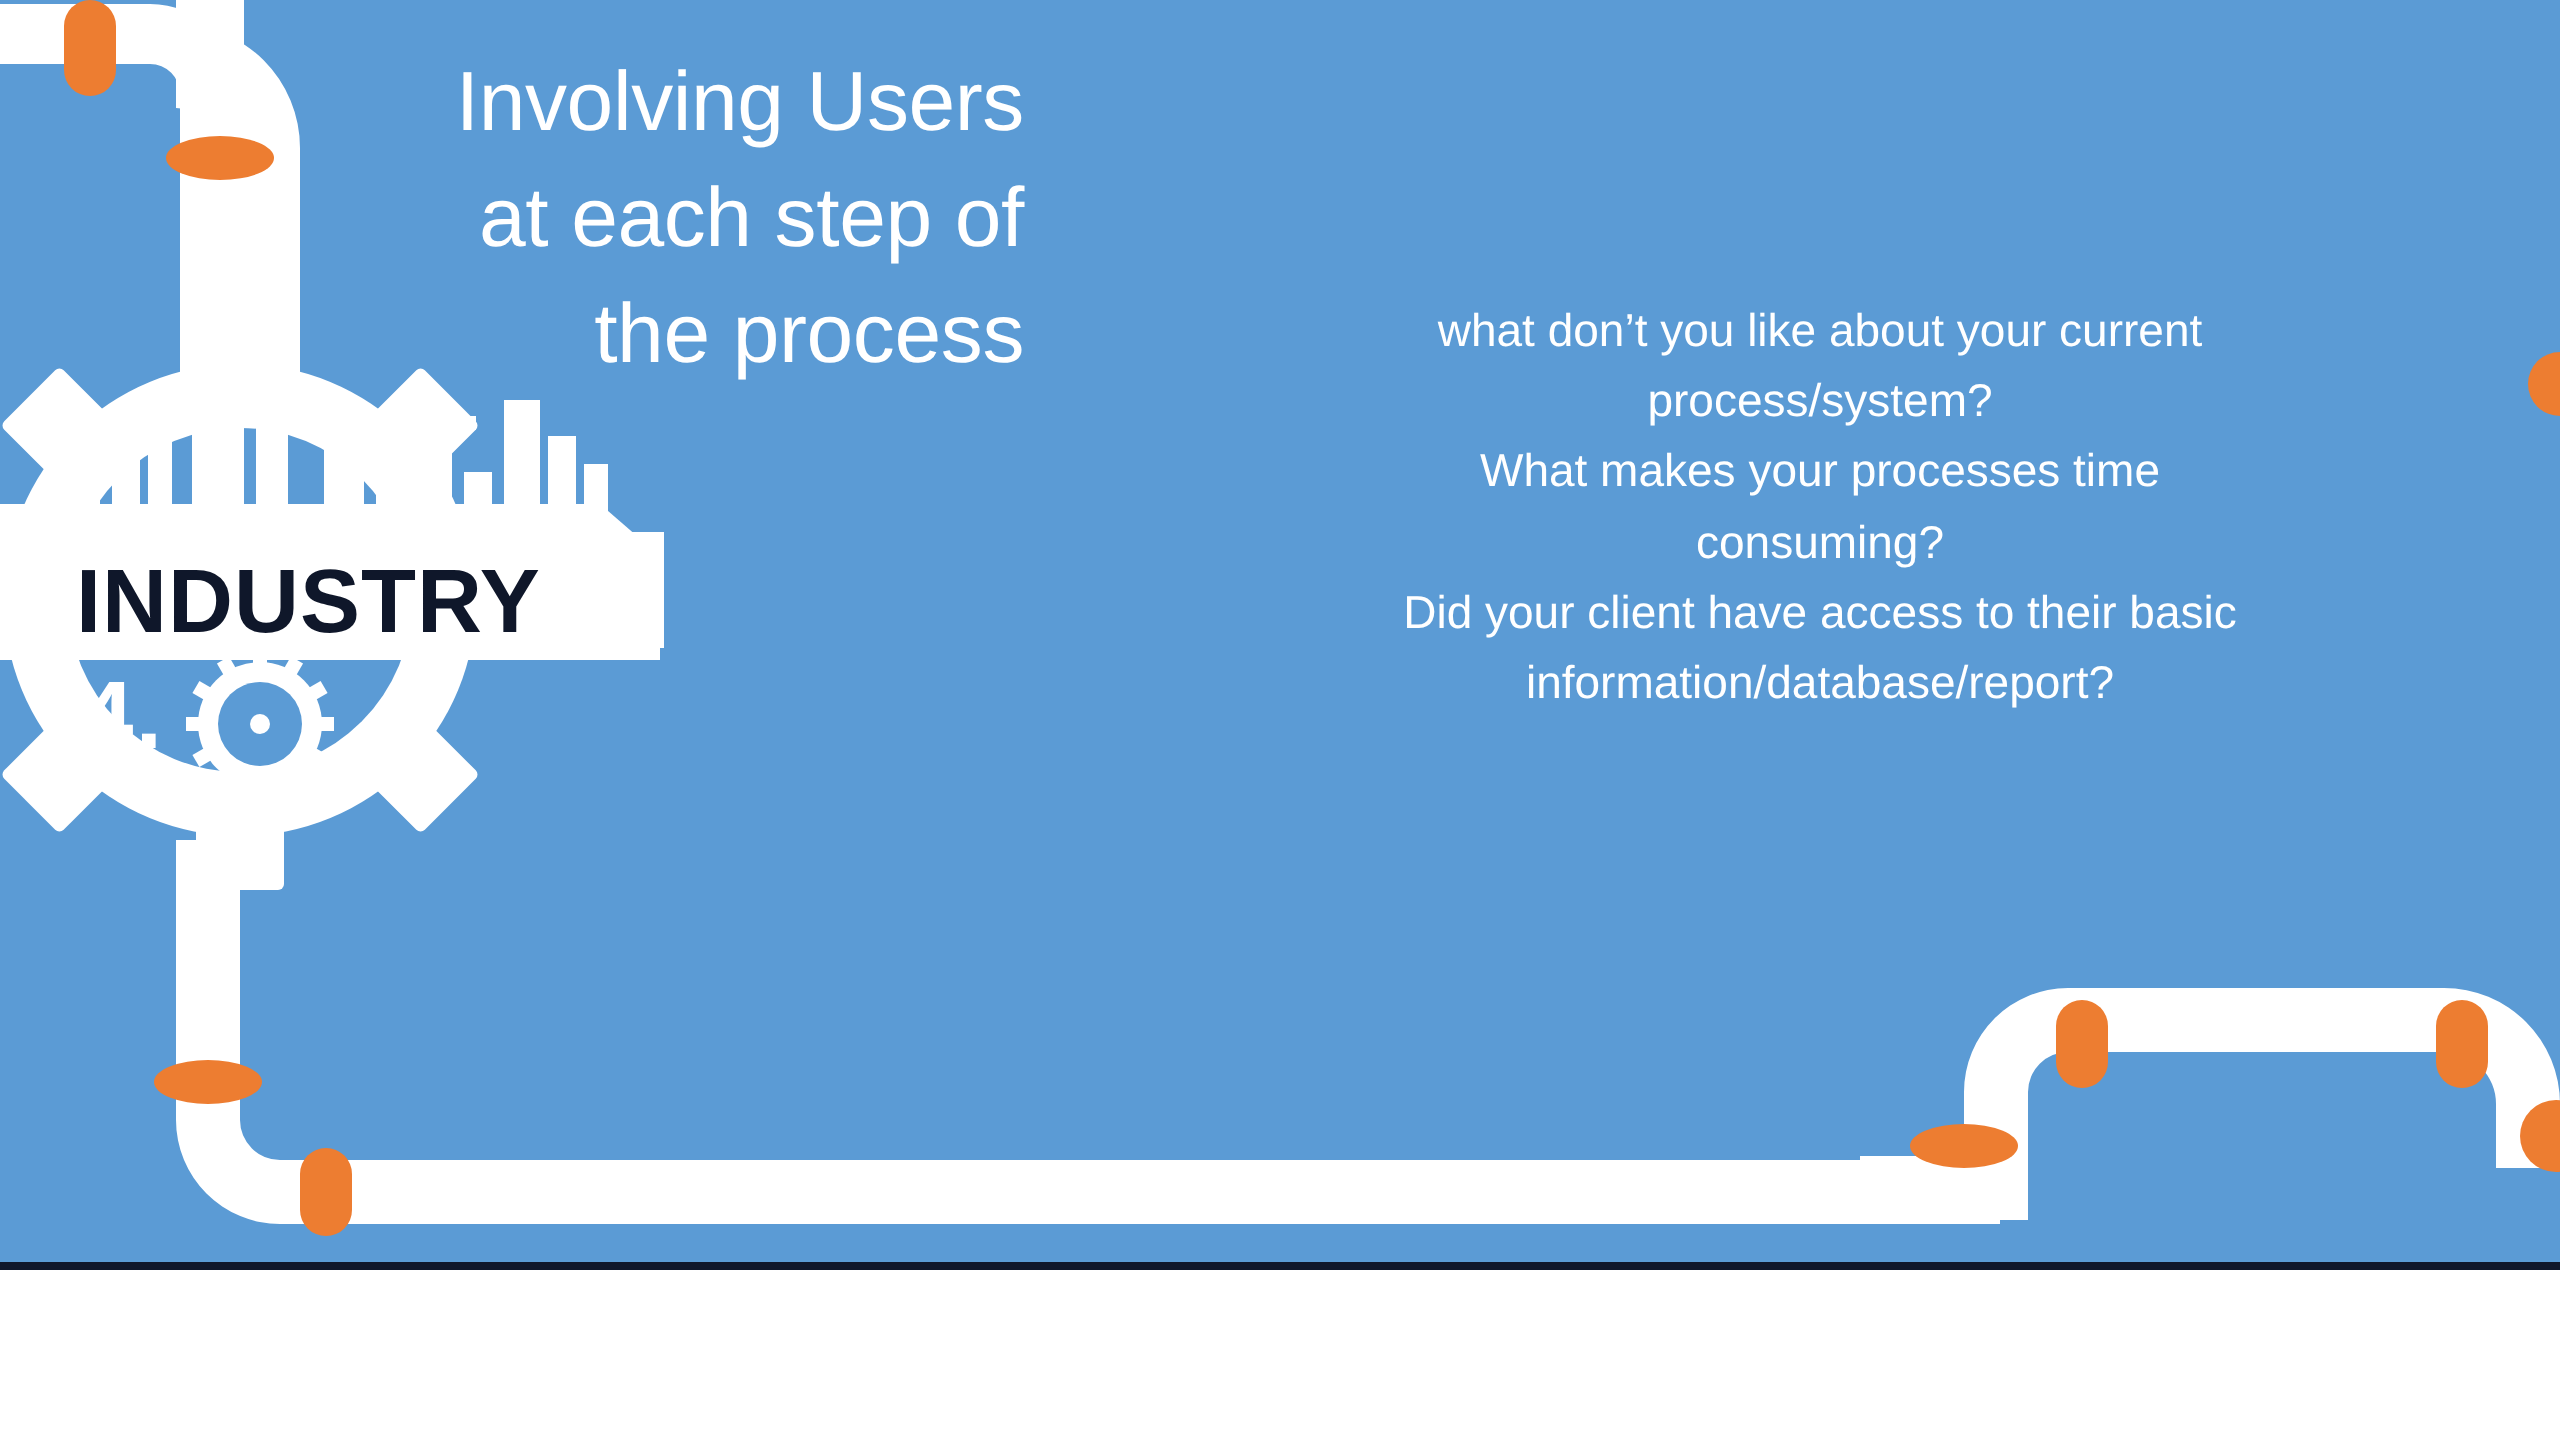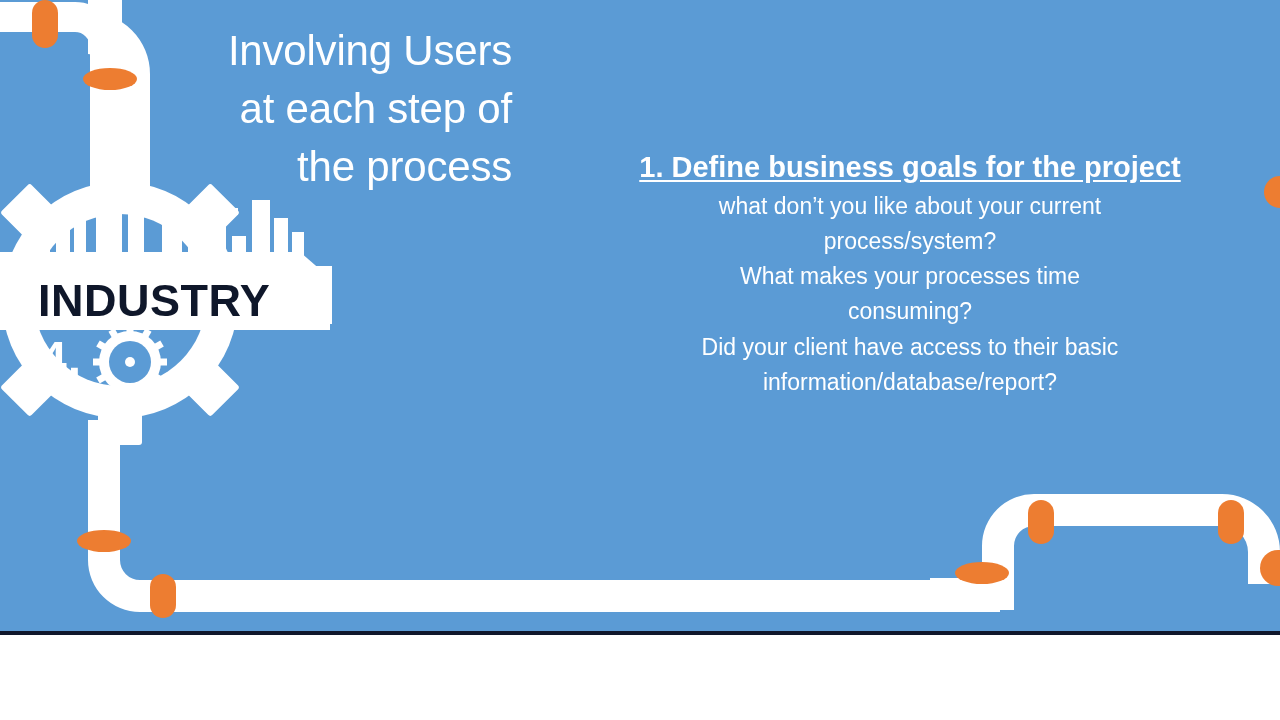--- a/index.html
+++ b/index.html
@@ -215,21 +215,20 @@
       <circle cx="1278" cy="568" r="18" fill="#ed7d31"></circle>
 
       <circle cx="1280" cy="192" r="16" fill="#ed7d31"></circle>
     </svg>
 
     <div id="title-block">Involving Users
 at each step of
 the process</div>
 
     <div id="body-block">
-      <div id="body-heading">1. Define business goals for the project</div>
       <div id="body-lines">what don’t you like about your current
 process/system?
 What makes your processes time
 consuming?
 Did your client have access to their basic
 information/database/report?</div>
     </div>
 
     <div id="industry-word">INDUSTRY</div>
     <div id="industry-version">4.</div>

